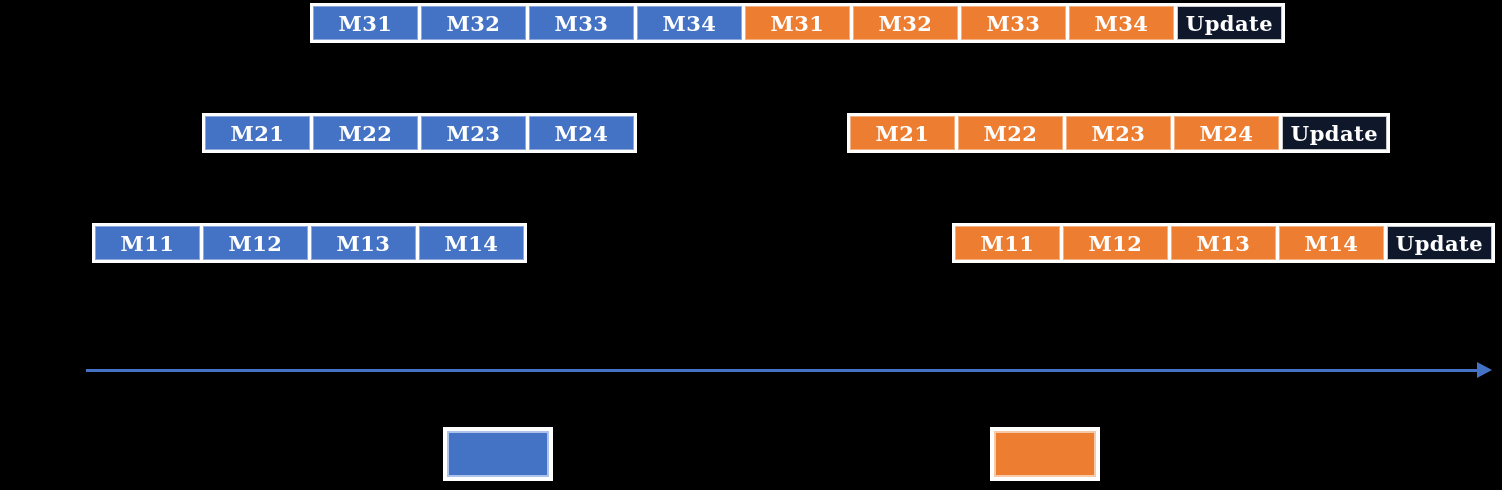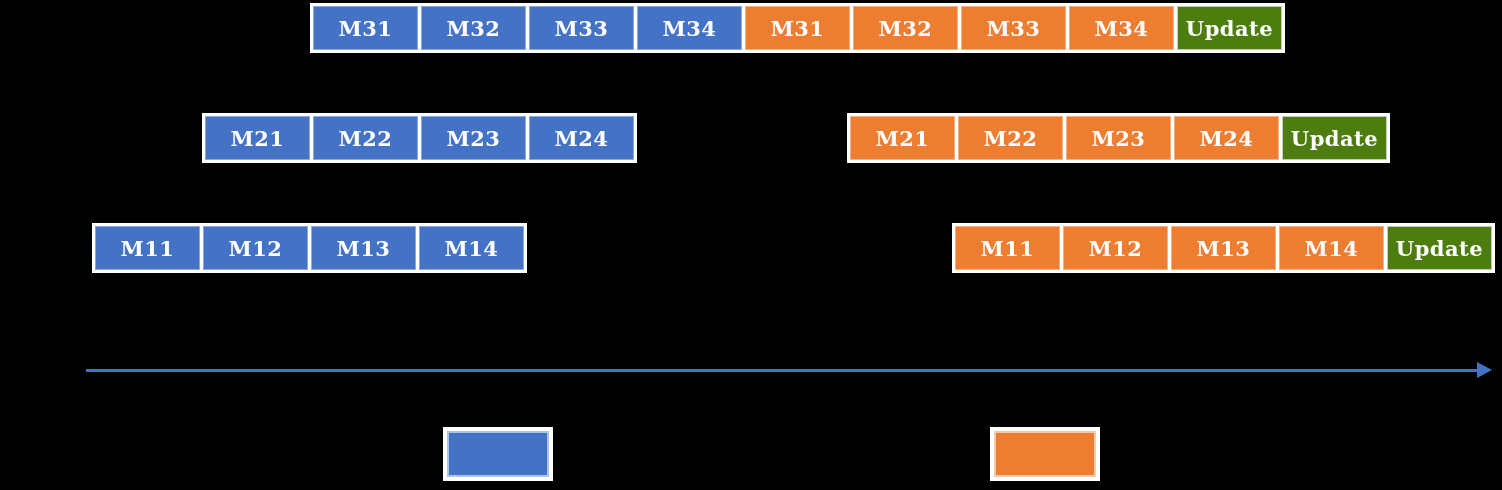--- a/index.html
+++ b/index.html
@@ -4,27 +4,27 @@
 <style>
   html,body{margin:0;padding:0;background:#000;}
   .canvas{
     position:relative;width:1502px;height:490px;background:#000000;
     overflow:hidden;font-family:"DejaVu Serif","Liberation Serif",serif;
   }
   .stage{
     position:absolute;display:flex;gap:3px;background:#FFFFFF;padding:3px;
   }
   .blk{
-    width:105px;height:44px;box-sizing:border-box;
+    width:105px;height:34px;box-sizing:border-box;
     display:flex;align-items:center;justify-content:center;
     color:#FFFFFF;font-weight:bold;font-size:21px;letter-spacing:0.5px;
   }
   .blue{background:#4472C4;border:1px solid #8FA9DD;}
   .orange{background:#ED7D31;border:1px solid #F4B183;}
-  .gray{background:#4d7c0f;border:1px solid #C9C9C9;}
+  .gray{background:#0f172a;border:1px solid #C9C9C9;}
   .tl-line{
     position:absolute;left:86px;top:369px;width:1391px;height:3px;background:#4472C4;
   }
   .tl-head{
     position:absolute;left:1477px;top:362px;width:0;height:0;
     border-left:15px solid #4472C4;border-top:8px solid transparent;border-bottom:8px solid transparent;
   }
   .legend-swatch{
     position:absolute;top:427px;background:#FFFFFF;padding:4px;width:102px;height:46px;
   }

